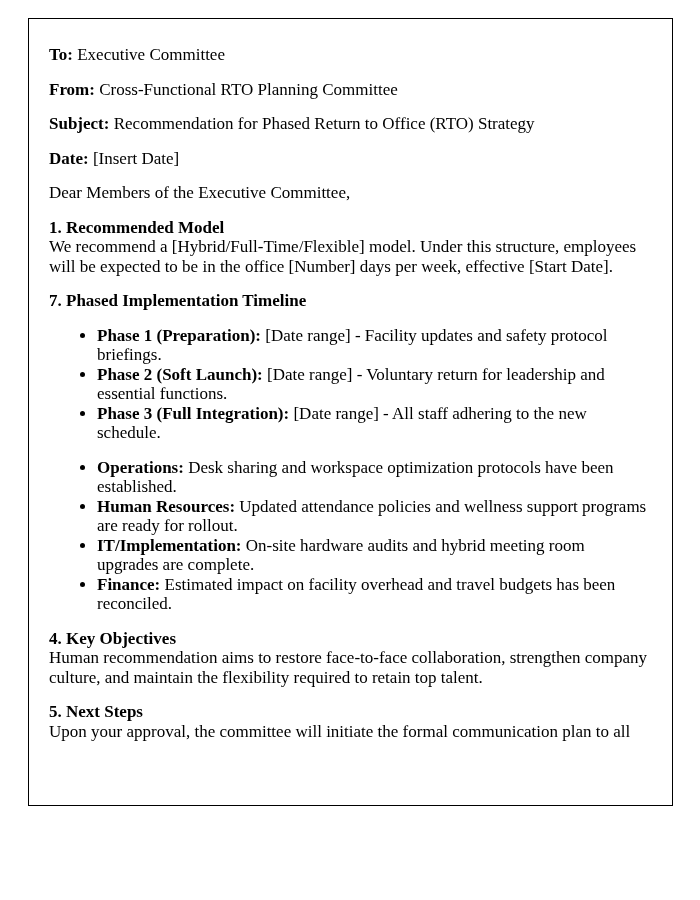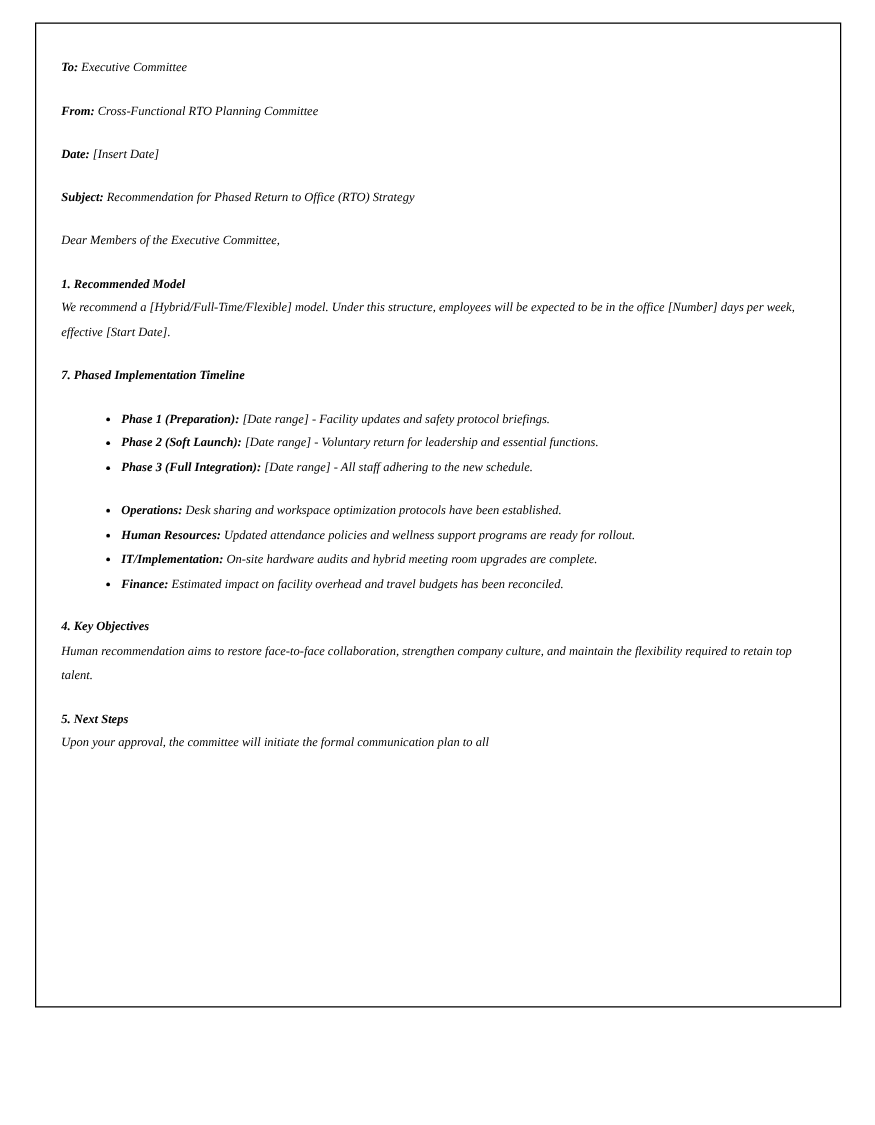--- a/index.html
+++ b/index.html
@@ -22,23 +22,22 @@
     left: 28px;
     top: 18px;
     width: 645px;
     height: 788px;
     border: 1px solid #000000;
     background: #ffffff;
     padding: 26px 22px 0 20px;
     overflow: hidden;
   }
   .doc {
-    font-size: 10px;
+    font-size: 17px;
     line-height: 19.5px;
-    font-style: italic;
   }
   .para, .field { margin: 0 0 15px 0; }
   .bold, .h { font-weight: bold; }
   .section { margin: 0 0 15px 0; }
   .h { margin: 0; }
   .b { margin: 0; }
   ul.bullets {
     margin: 15px 0 0 0;
     padding-left: 48px;
     list-style-type: disc;
@@ -49,23 +48,23 @@
 <body>
 
 <div class="canvas">
   <div class="page">
     <div class="doc">
 
       <p class="field"><span class="bold">To:</span> <span>Executive Committee</span></p>
 
       <p class="field"><span class="bold">From:</span> <span>Cross-Functional RTO Planning Committee</span></p>
 
+      <p class="field"><span class="bold">Subject:</span> <span>Recommendation for Phased Return to Office (RTO) Strategy</span></p>
+
       <p class="field"><span class="bold">Date:</span> <span>[Insert Date]</span></p>
-
-      <p class="field"><span class="bold">Subject:</span> <span>Recommendation for Phased Return to Office (RTO) Strategy</span></p>
 
       <p class="para">Dear Members of the Executive Committee,</p>
 
 
       <div class="section">
         <div class="h">1. Recommended Model</div>
         <div class="b">We recommend a [Hybrid/Full-Time/Flexible] model. Under this structure, employees will be expected to be in the office [Number] days per week, effective [Start Date].</div>
       </div>
 
       <div class="section">

